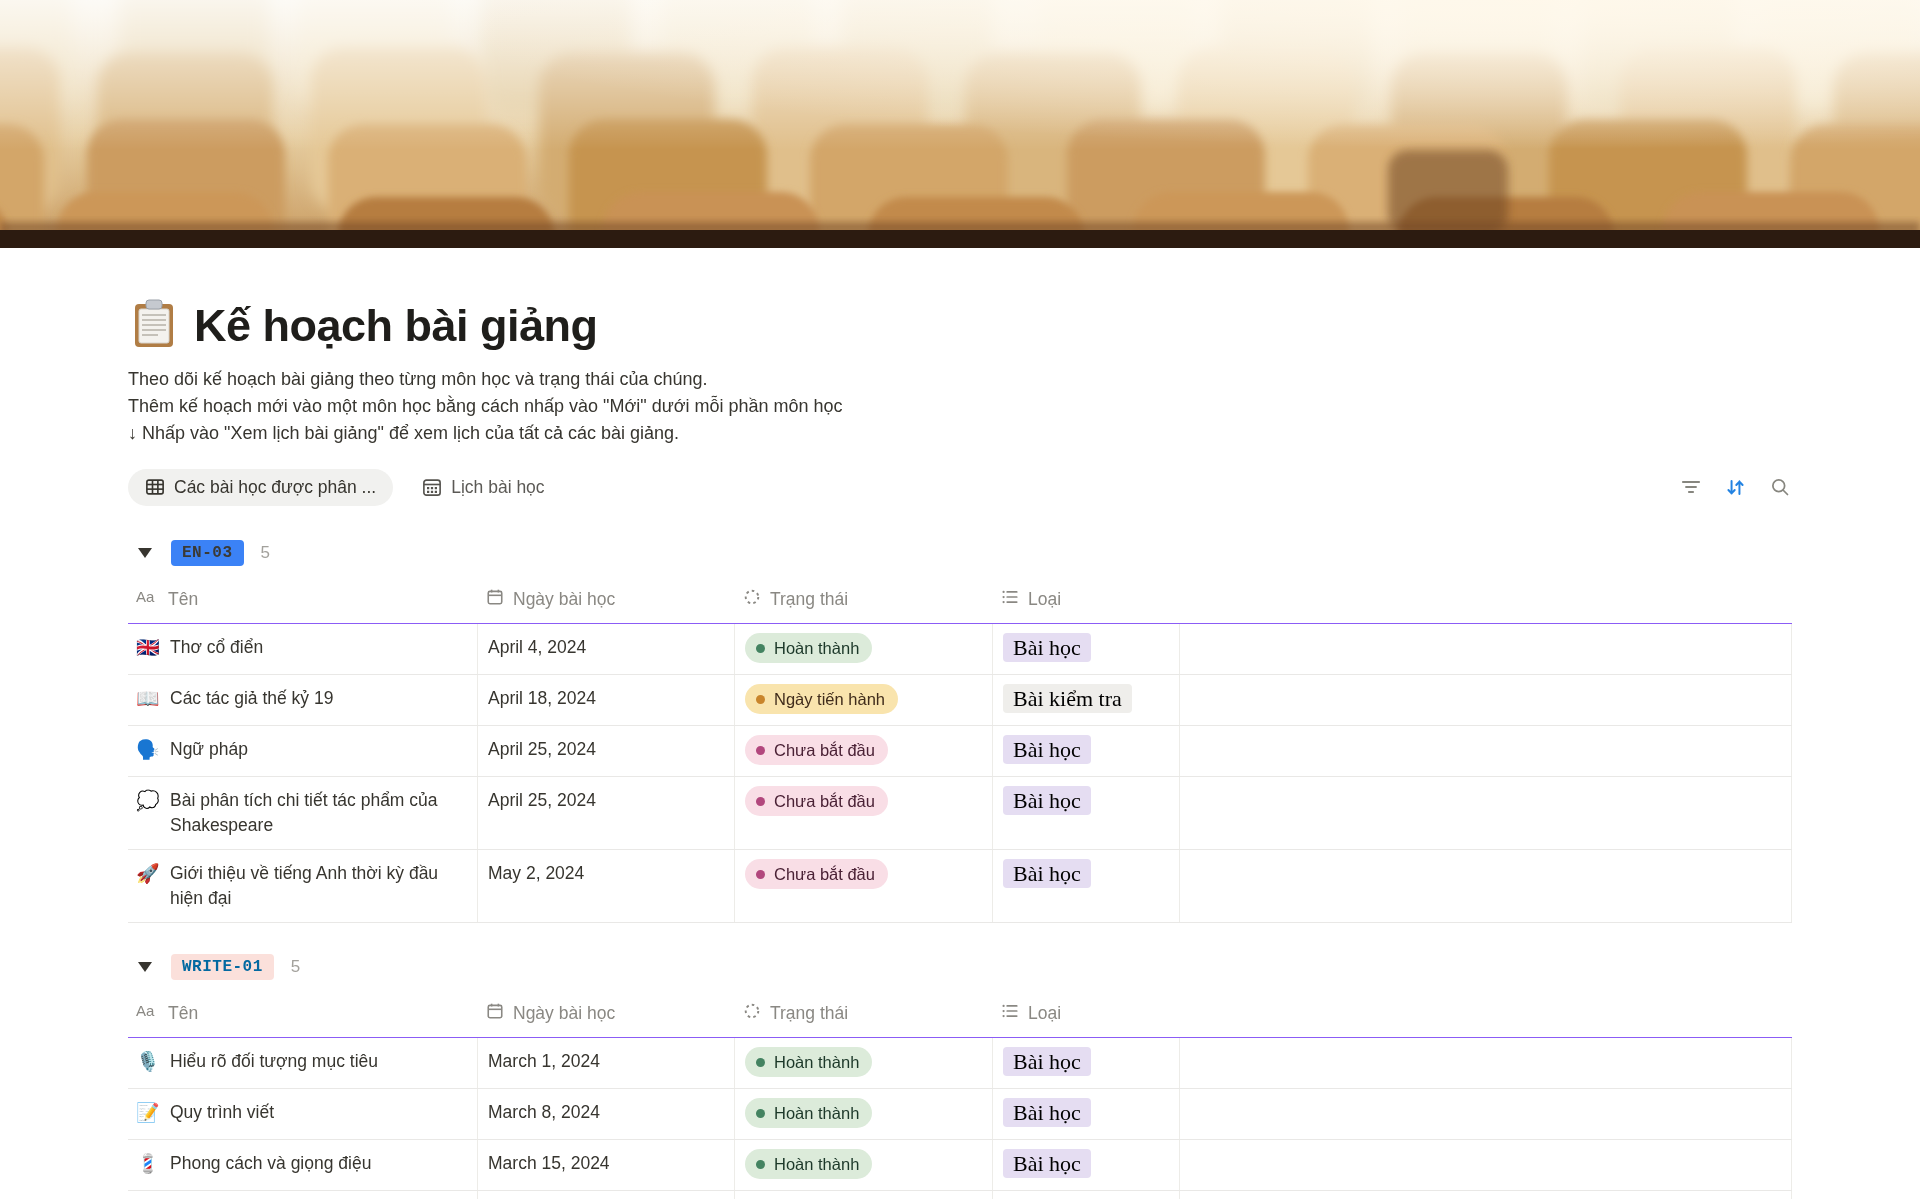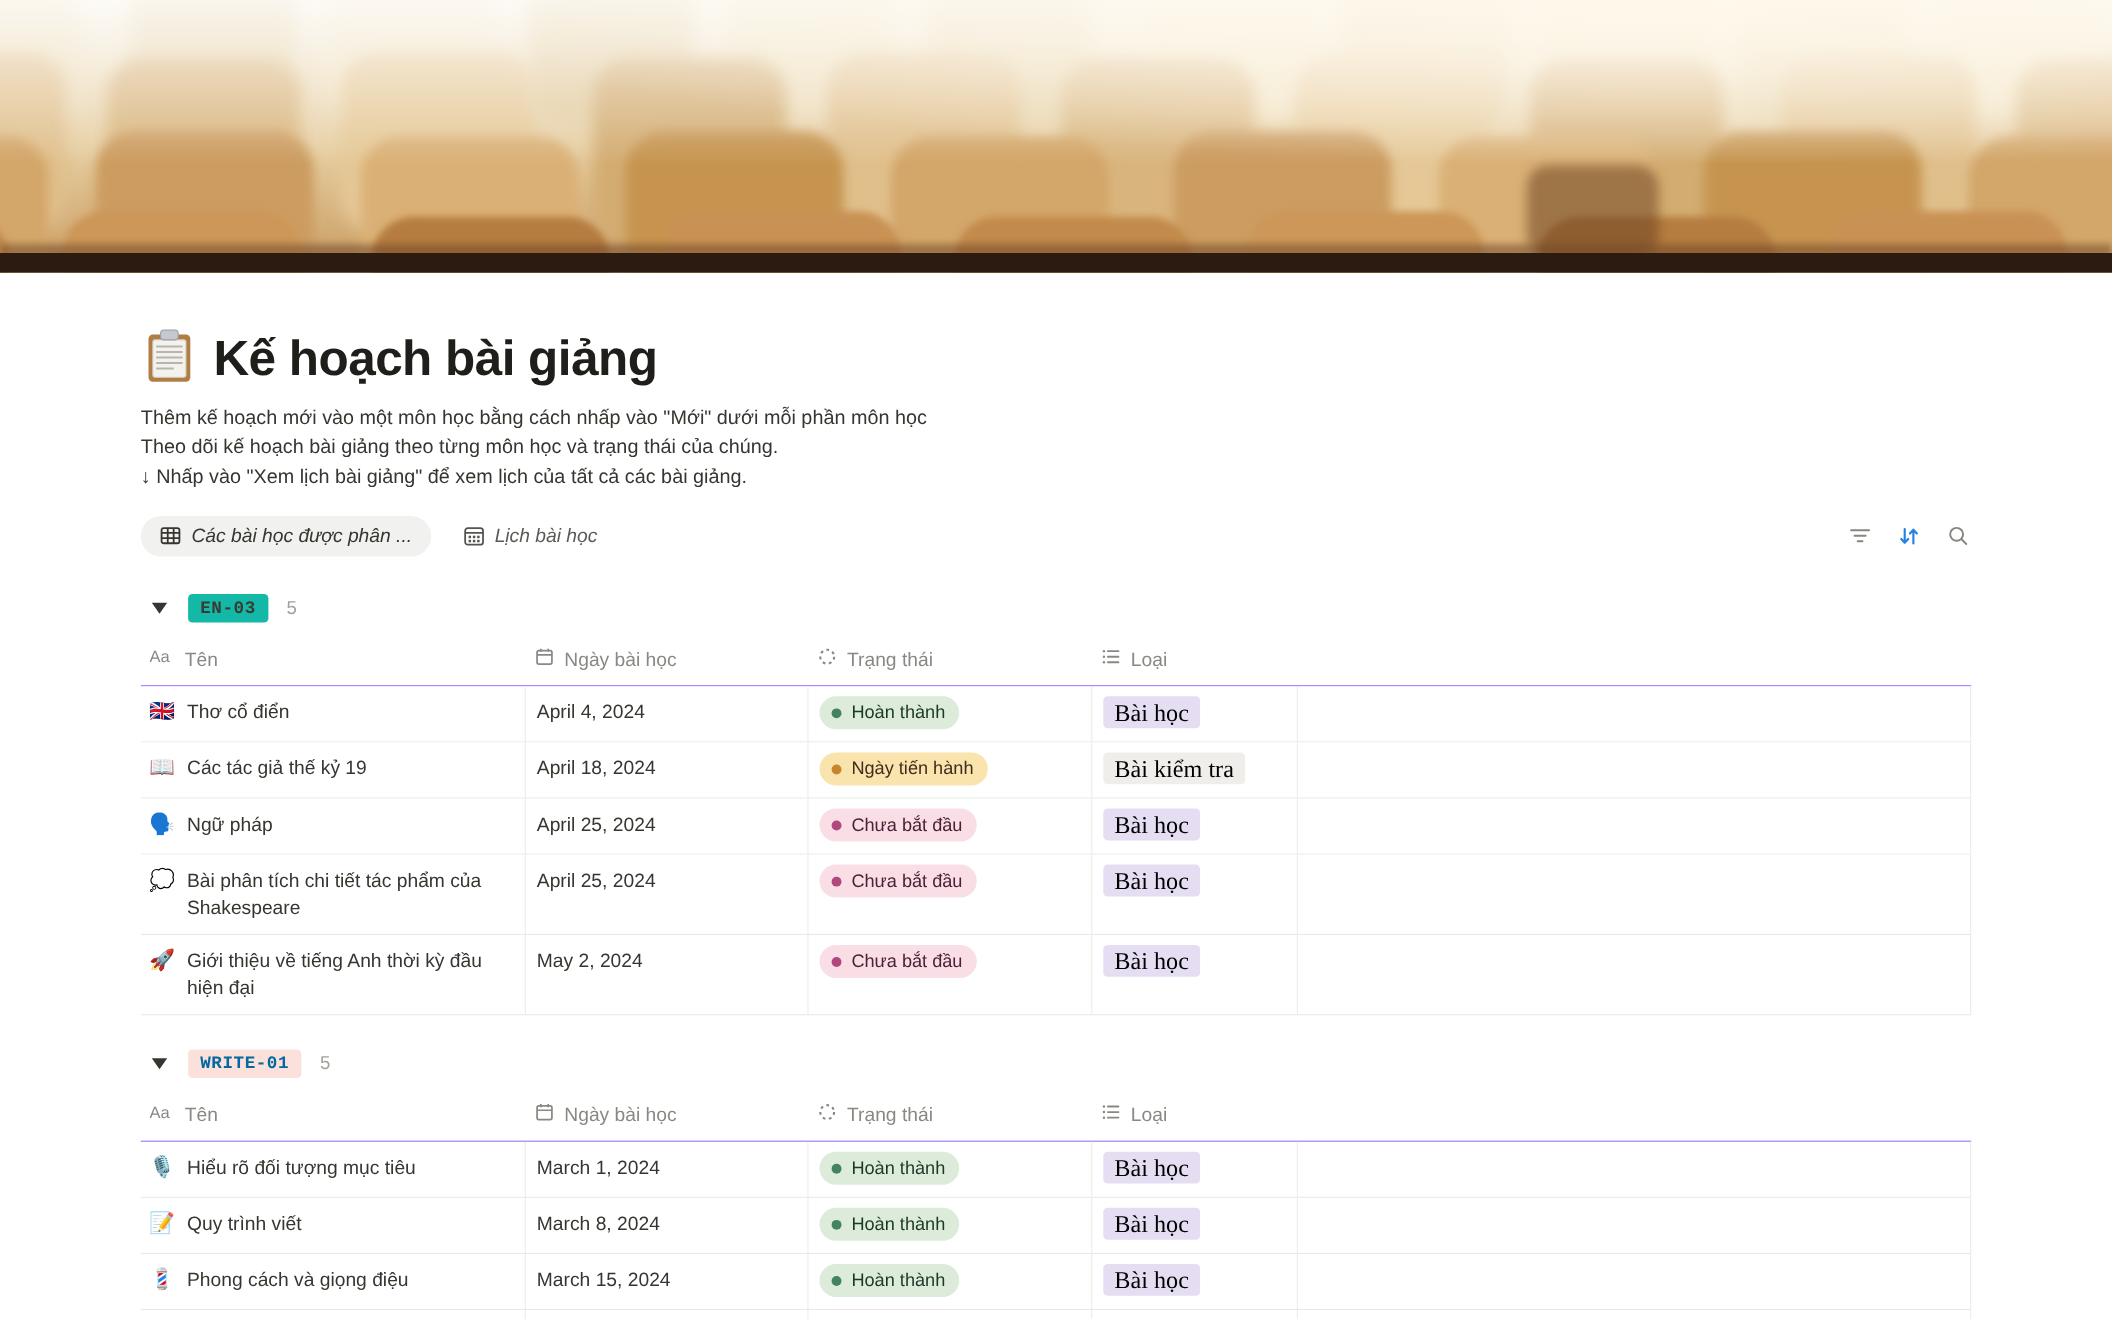--- a/index.html
+++ b/index.html
@@ -12,21 +12,21 @@
   .cover svg{display:block;}
   
   .content{width:1664px;margin:0 auto;position:relative;}
   .title-row{display:flex;align-items:flex-start;margin:50px 0 0 0;}
   .page-emoji-svg{width:52px;height:52px;margin-right:14px;flex:none;}
   .page-title{font-size:45px;font-weight:700;letter-spacing:-.5px;color:#1f1e1b;line-height:56px;}
   .desc{margin-top:12px;font-size:18px;line-height:27px;color:#37352F;}
   .desc p{margin:0;}
   
   .toolbar{display:flex;align-items:center;justify-content:space-between;margin-top:18px;height:44px;}
-  .tabs{display:flex;align-items:center;gap:12px;font-style:italic;}
+  .tabs{display:flex;align-items:center;gap:12px;}
   .tab{display:flex;align-items:center;gap:9px;padding:8px 17px;border-radius:22px;font-size:17.5px;color:#37352F;cursor:pointer;white-space:nowrap;}
   .tab.active{background:#F1F1EF;}
   .tab.inactive{color:rgba(55,53,47,.82);}
   .toolbar-right{display:flex;align-items:center;gap:24px;padding-right:2px;}
   .ticon{display:flex;align-items:center;cursor:pointer;}
   
   .group-header{display:flex;align-items:center;margin-top:24px;height:40px;}
   .gtriangle{width:0;height:0;border-left:7px solid transparent;border-right:7px solid transparent;border-top:10px solid #37352F;margin:0 19px 0 10px;cursor:pointer;}
   .group-pill{font-family:"Liberation Mono","DejaVu Sans Mono",monospace;font-size:16px;font-weight:700;padding:4px 11px;border-radius:4px;letter-spacing:.5px;}
   .group-count{margin-left:17px;font-size:17px;color:#A3A19C;}
@@ -138,22 +138,22 @@
             <line x1="14" y1="22" x2="38" y2="22"></line>
           <line x1="14" y1="27" x2="38" y2="27"></line>
             <line x1="14" y1="32" x2="38" y2="32"></line>
           <line x1="14" y1="37" x2="30" y2="37"></line>
         </g>
       </svg>
       <span class="page-title">Kế hoạch bài giảng</span>
     </div>
 
     <div class="desc">
+      <p>Theo dõi kế hoạch bài giảng theo từng môn học và trạng thái của chúng.</p>
       <p>Thêm kế hoạch mới vào một môn học bằng cách nhấp vào "Mới" dưới mỗi phần môn học</p>
-      <p>Theo dõi kế hoạch bài giảng theo từng môn học và trạng thái của chúng.</p>
       <p>↓ Nhấp vào "Xem lịch bài giảng" để xem lịch của tất cả các bài giảng.</p>
     </div>
 
     <div class="toolbar">
       <div class="tabs">
         <div class="tab active">
           <svg width="20" height="20" viewBox="0 0 16 16" fill="none" stroke="#37352F" stroke-width="1.3">
             <rect x="1.5" y="2.5" width="13" height="11" rx="1.5"></rect>
             <line x1="1.5" y1="6" x2="14.5" y2="6"></line>
               <line x1="1.5" y1="9.7" x2="14.5" y2="9.7"></line>
@@ -197,21 +197,21 @@
             <circle cx="7" cy="7" r="4.7"></circle>
               <line x1="10.6" y1="10.6" x2="14" y2="14"></line>
           </svg>
         </span>
       </div>
     </div>
 
     <div id="groups">
         <div class="group-header">
           <span class="gtriangle"></span>
-          <span class="group-pill" style="background:#14b8a6;color:#3B3A35">EN-03</span>
+          <span class="group-pill" style="background:#3b82f6;color:#3B3A35">EN-03</span>
           <span class="group-count">5</span>
         </div>
         <div class="thead">
           <div class="th">
             <span><svg width="23" height="18" viewBox="0 0 23 18">
                 <text x="0" y="14" font-size="15" fill="#8A8883" font-family="Liberation Sans,sans-serif">Aa</text>
               </svg></span>
             <span>Tên</span>
           </div>
           <div class="th">

